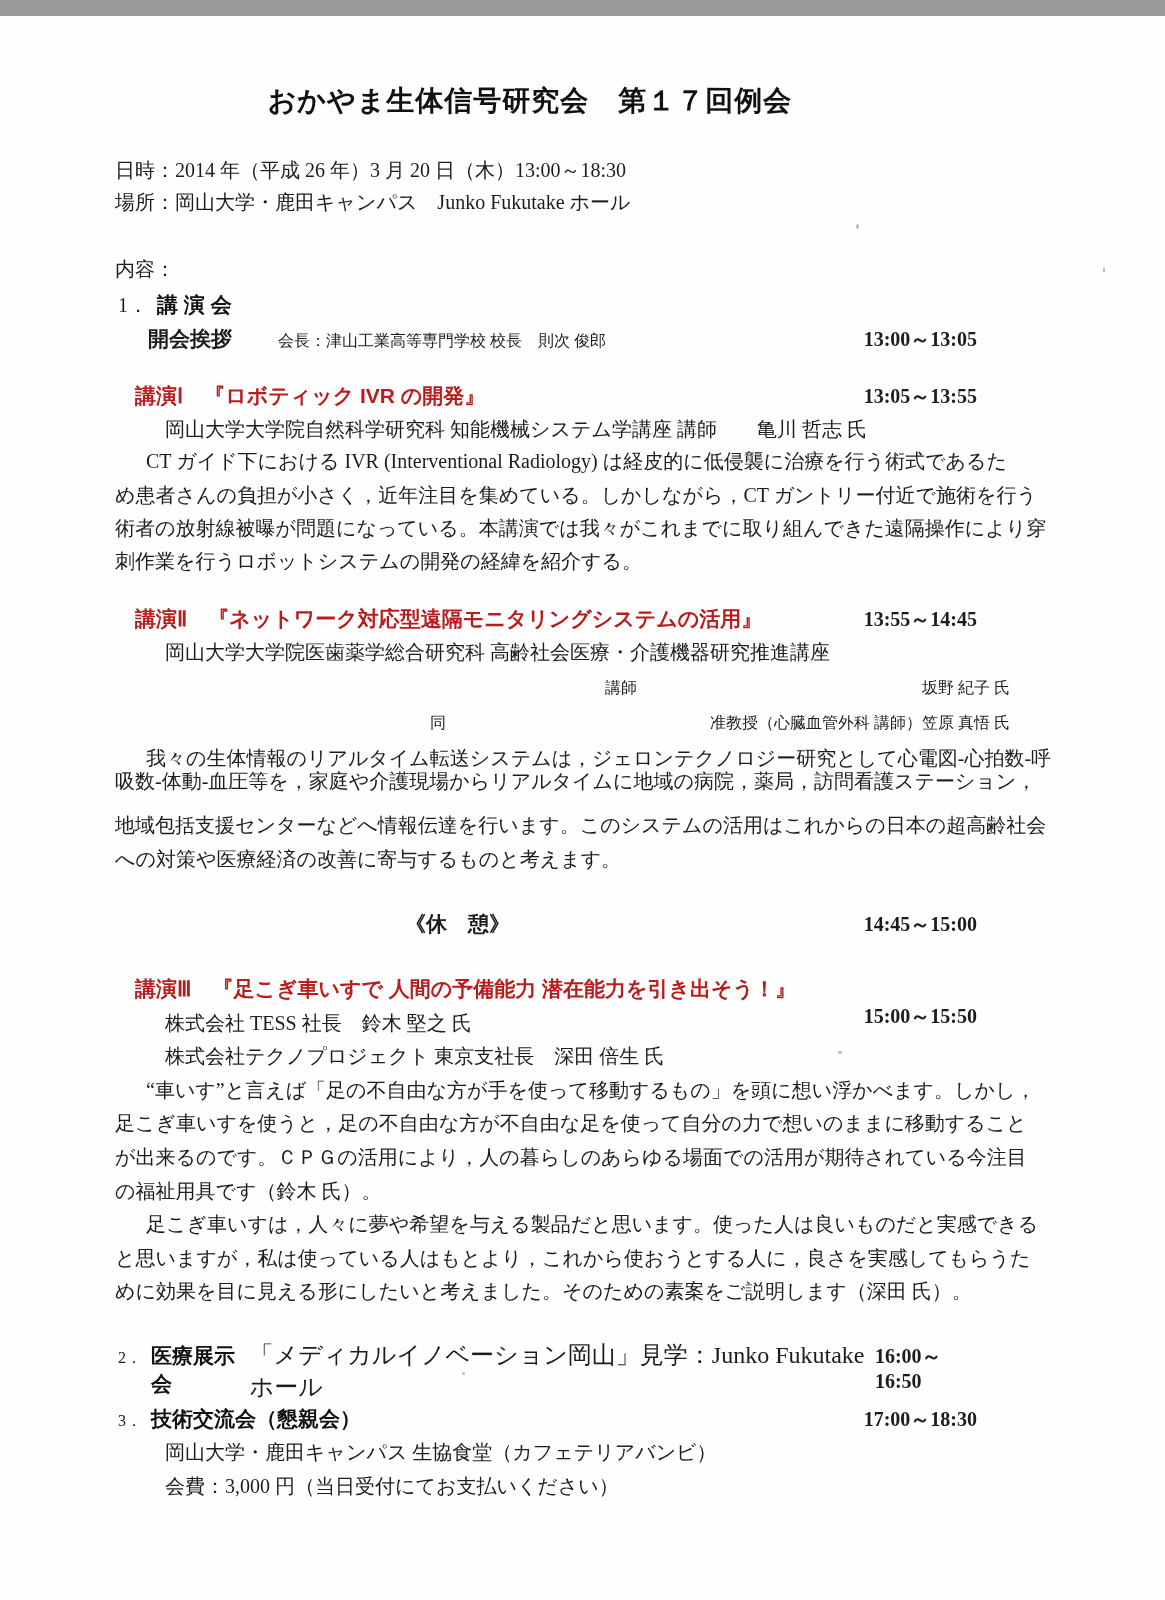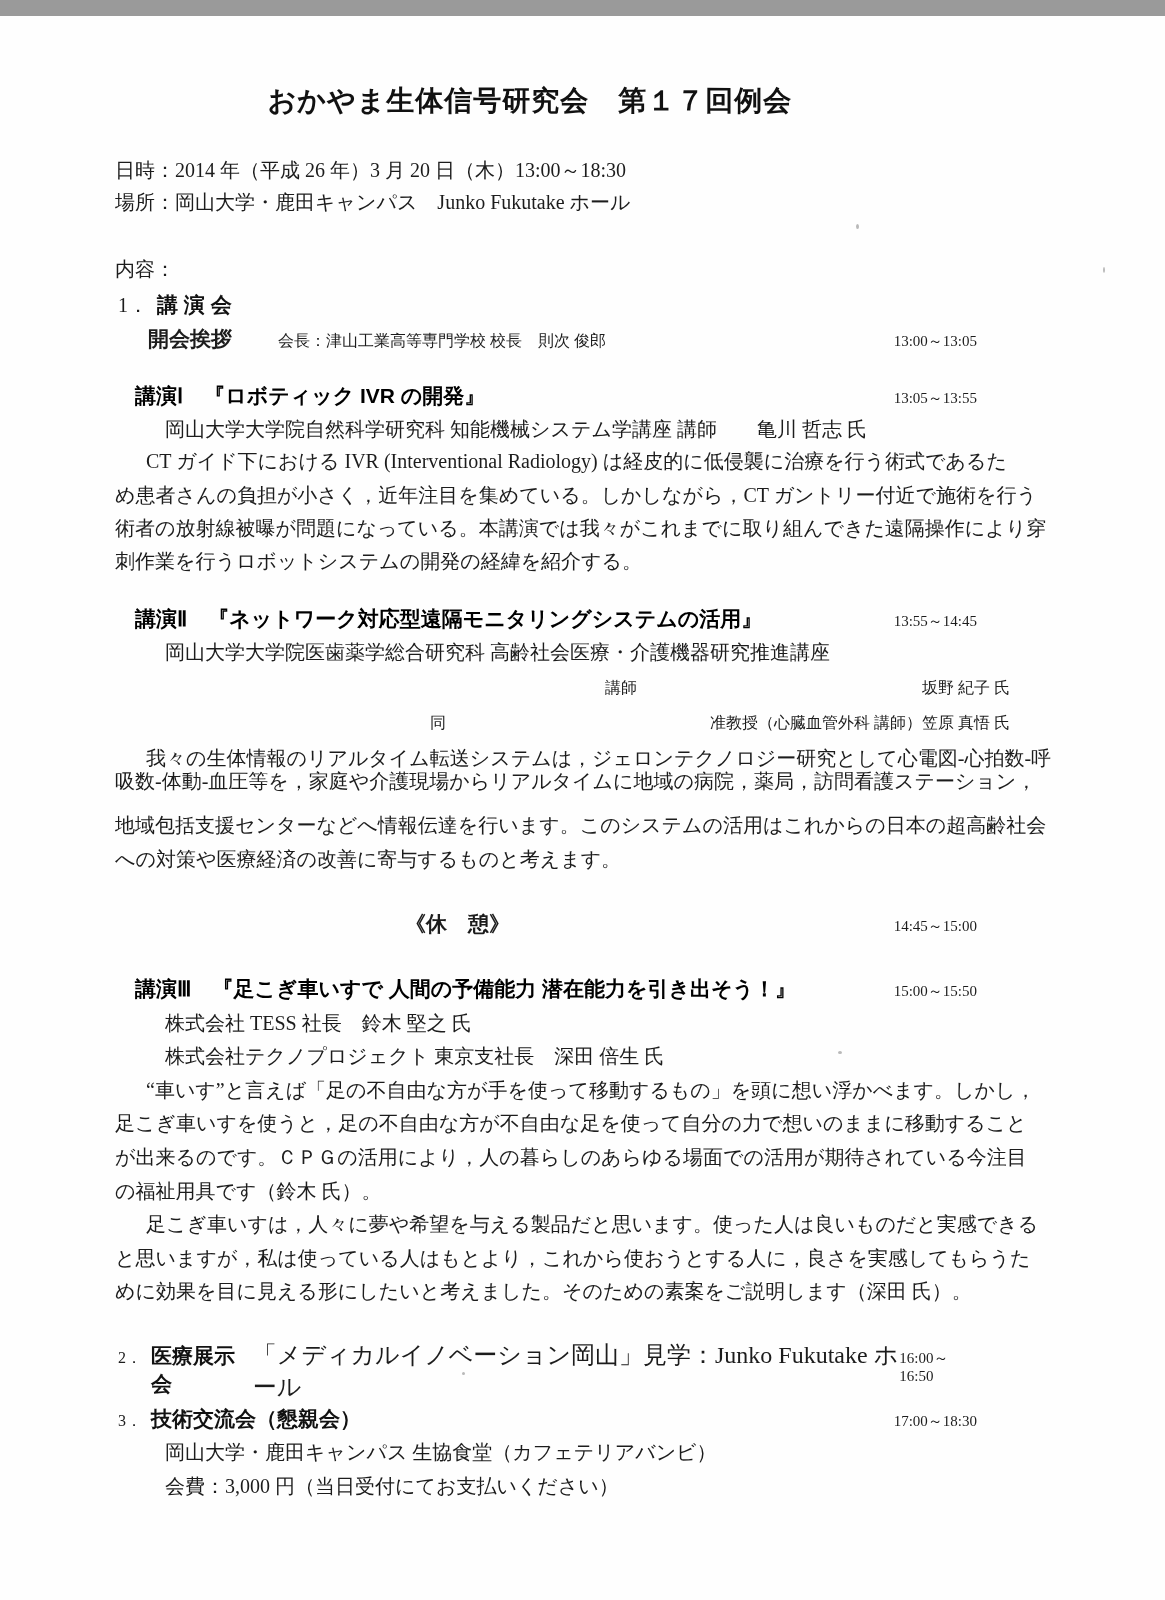--- a/index.html
+++ b/index.html
@@ -33,26 +33,26 @@
     color:#111;
   }
   .row {
     position:absolute;
     display:flex;
     align-items:baseline;
     left:135px; right:220px;
   }
   .row .time {
     margin-left:auto;
-    font-size:15px;
+    font-size:20px;
     font-family:"Liberation Serif", serif;
-    font-weight:normal;
+    font-weight:bold;
     color:#1c1c1c;
   }
-  .h-lecture { font-size:21px; color:#000000; }
+  .h-lecture { font-size:21px; color:#b91c1c; }
   .para { left:115px; }
   .indent { padding-left:31px; }
   .aff { left:165px; }
   .num { font-family:"Liberation Serif", serif; font-weight:normal; margin-right:9px; }
   .s-heading { font-size:21px; color:#111; }
   .s-detail { font-size:24px; margin-left:4px; }
   .speck { position:absolute; background:#b9b9b9; border-radius:50%; }
 </style>
 </head>
 <body>
@@ -102,21 +102,21 @@
   <div class="line para indent" style="top:730px;">我々の生体情報のリアルタイム転送システムは，ジェロンテクノロジー研究として心電図-心拍数-呼</div>
   <div class="line para" style="top:753px;">吸数-体動-血圧等を，家庭や介護現場からリアルタイムに地域の病院，薬局，訪問看護ステーション，</div>
   <div class="line para" style="top:797px;">地域包括支援センターなどへ情報伝達を行います。このシステムの活用はこれからの日本の超高齢社会</div>
   <div class="line para" style="top:831px;">への対策や医療経済の改善に寄与するものと考えます。</div>
 
   <div class="row" style="top:894px; left:115px;gap:44px;">
     <span class="gothic" style="font-size:21px; margin-left:290px;">《休　憩》</span>
     <span class="time">14:45～15:00</span>
   </div>
 
-  <div class="row" style="top:959px;">
+  <div class="row" style="top:959px;flex-direction:column;">
     <span class="gothic h-lecture">講演Ⅲ　『足こぎ車いすで 人間の予備能力 潜在能力を引き出そう！』</span>
     <span class="time">15:00～15:50</span>
   </div>
   <div class="line aff" style="top:995px;">株式会社 TESS 社長　鈴木 堅之 氏</div>
   <div class="line para indent" style="top:1062px;">“車いす”と言えば「足の不自由な方が手を使って移動するもの」を頭に想い浮かべます。しかし，</div>
   <div class="line aff" style="top:1028px;">株式会社テクノプロジェクト 東京支社長　深田 倍生 氏</div>
   <div class="line para" style="top:1095px;">足こぎ車いすを使うと，足の不自由な方が不自由な足を使って自分の力で想いのままに移動すること</div>
   <div class="line para" style="top:1129px;">が出来るのです。ＣＰＧの活用により，人の暮らしのあらゆる場面での活用が期待されている今注目</div>
   <div class="line para" style="top:1163px;">の福祉用具です（鈴木 氏）。</div>
   <div class="line para indent" style="top:1196px;">足こぎ車いすは，人々に夢や希望を与える製品だと思います。使った人は良いものだと実感できる</div>

